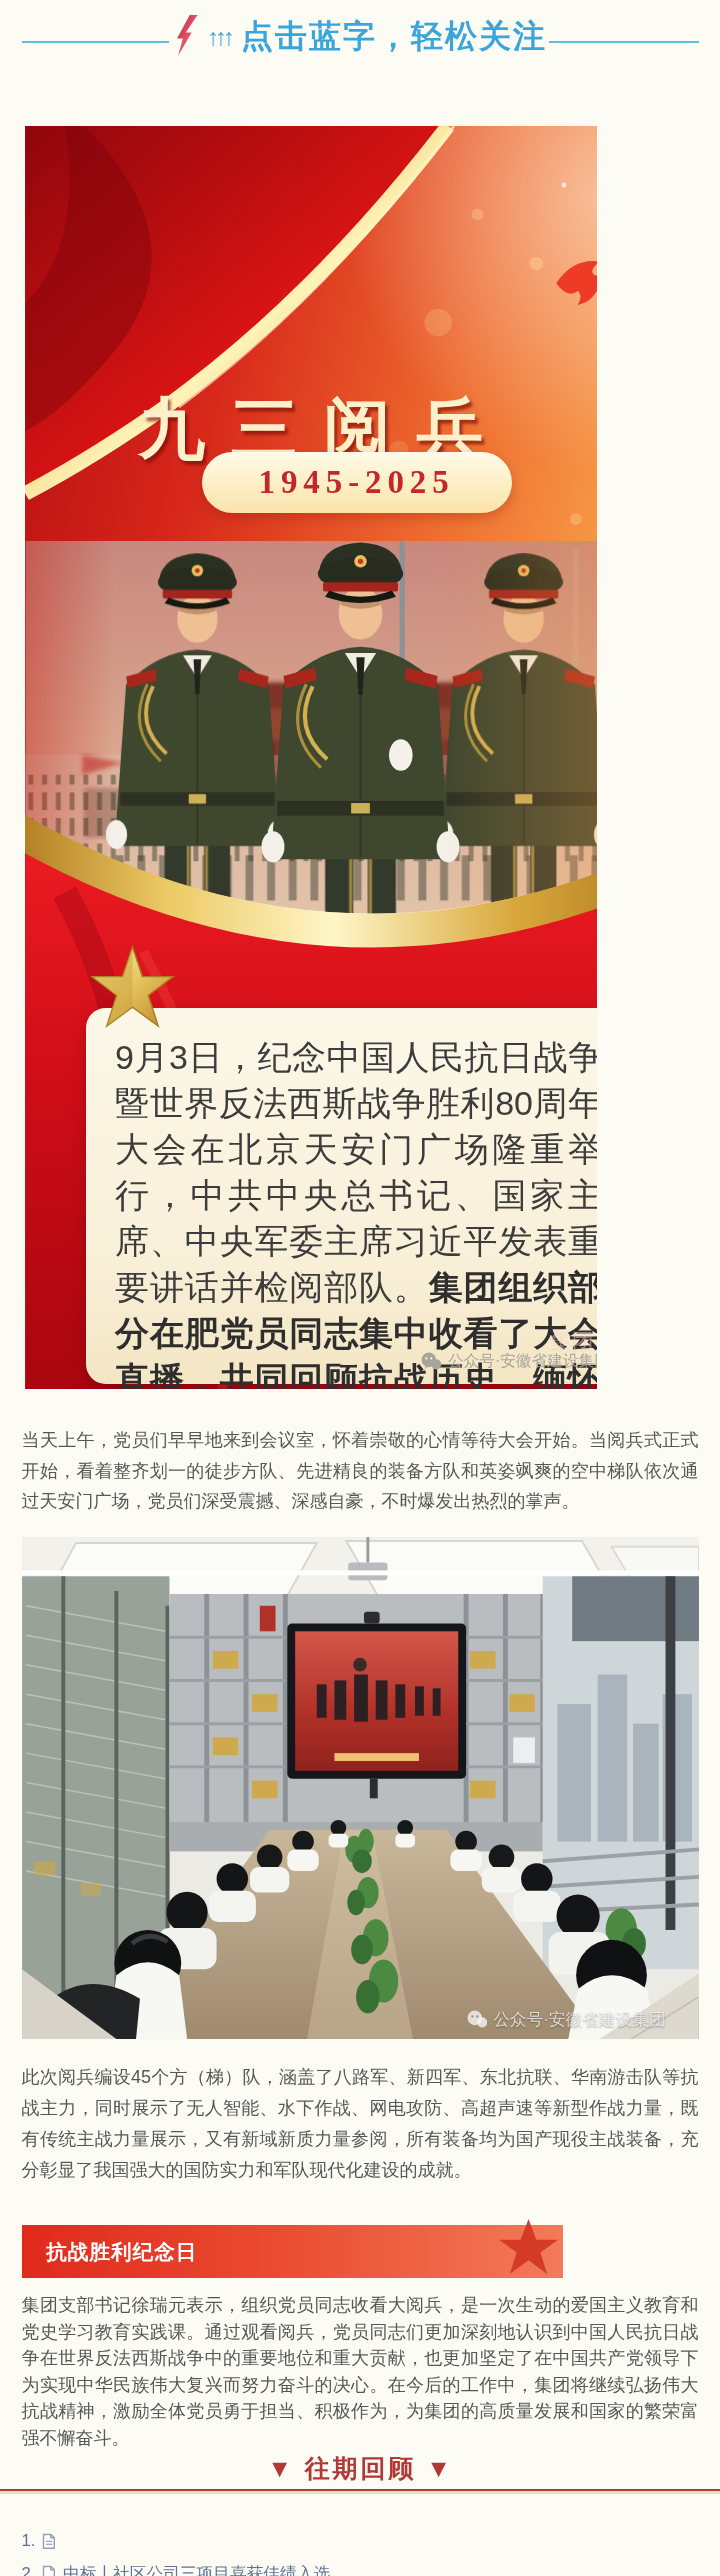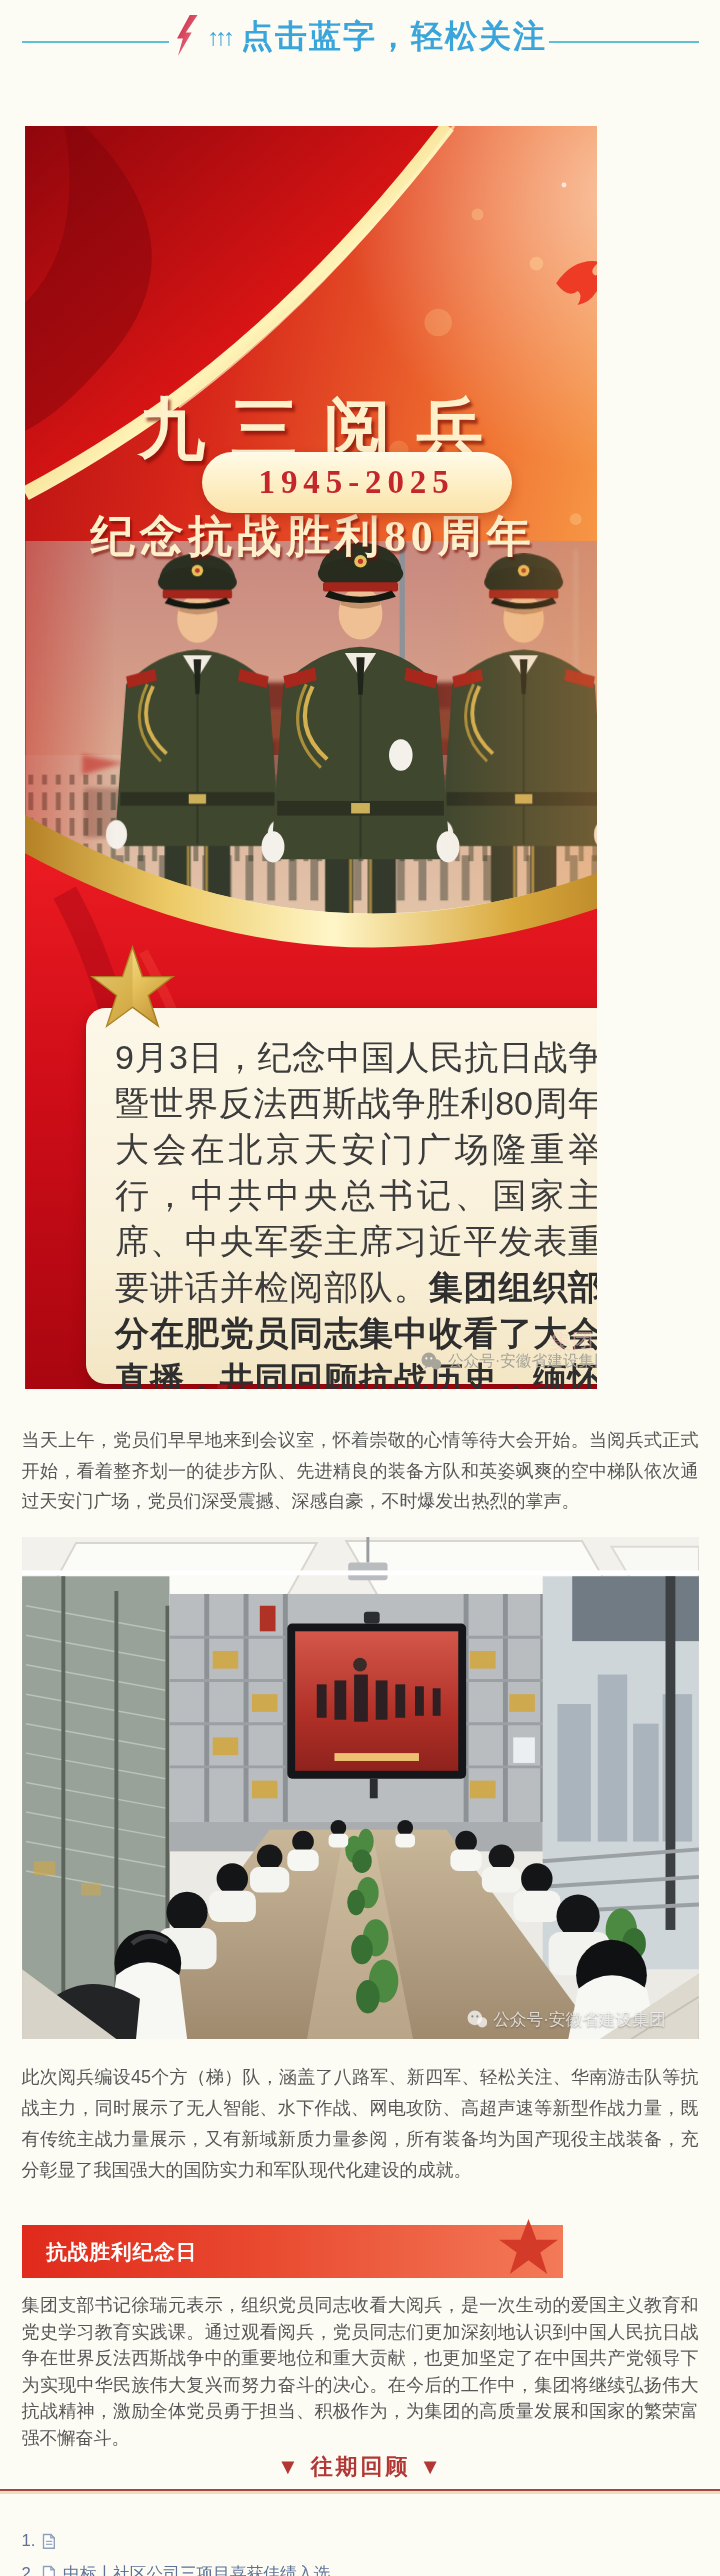--- a/index.html
+++ b/index.html
@@ -50,21 +50,21 @@
 
   
   .sec-banner{position:absolute;left:21.6px;top:2225px;width:541px;height:53px;
       background:linear-gradient(90deg,#e02a1c 0%,#e94a30 45%,#f37a58 100%);}
   .sec-label{position:absolute;left:24.6px;top:0;line-height:53px;color:#ffffff;
       font-weight:bold;font-size:20.6px;letter-spacing:1px;}
   .sec-star{position:absolute;right:3.9px;top:-7.9px;width:61px;height:61px;}
 
   
   .review{position:absolute;left:0;width:721px;top:2452px;text-align:center;color:#b23735;
-      font-size:22px;font-weight:bold;letter-spacing:2.9px;}
+      font-size:25px;font-weight:bold;letter-spacing:2.9px;}
   .div-red{position:absolute;left:0;top:2489px;width:721px;height:2px;background:#a8443e;}
   .div-tan{position:absolute;left:0;top:2491px;width:721px;height:2.9px;background:#ecdfc0;}
 
   
   .link-row{position:absolute;left:21.6px;display:flex;align-items:center;gap:6.9px;
       font-size:16.7px;color:#5d7296;}
   .link-row .num{color:#5d7296;}
   .lr1{top:2531px;}
   .lr2{top:2562px;}
 </style>
@@ -248,21 +248,20 @@
       <path d="M436,0 Q306,174 156,286" stroke="#fff3c0" stroke-width="3" fill="none" opacity=".7"></path>
 
       <g fill="#ed3b26">
         <path d="M540,160 q18,-26 44,-22 q-12,10 -4,14 q16,-6 30,4 q-22,2 -30,14 q-6,10 -18,12 q6,-10 0,-14 q-10,8 -22,-8 Z"></path>
         <path d="M608,196 q12,-18 30,-15 q-8,7 -3,10 q11,-4 21,3 q-15,1 -21,10 q-4,7 -12,8 q4,-7 0,-10 q-7,6 -15,-6 Z" opacity=".95"></path>
         <path d="M646,238 q8,-12 20,-10 q-5,5 -2,7 q8,-3 14,2 q-10,1 -14,7 q-3,5 -8,5 q3,-5 0,-7 q-5,4 -10,-4 Z" opacity=".9"></path>
       </g>
     </svg>
 
     <div class="poster-title">九三阅兵</div>
-    <div class="poster-sub">纪念抗战胜利80周年</div>
     <div class="pill">1945-2025</div>
 
     <div class="card">
       <div class="card-text"><span>9月3日，纪念中国人民抗日战争暨世界反法西斯战争胜利80周年大会在北京天安门广场隆重举行，中共中央总书记、国家主席、中央军委主席习近平发表重要讲话并检阅部队。</span><span class="card-bold">集团组织部分在肥党员同志集中收看了大会直播，共同回顾抗战历史，缅怀先烈功绩，汲取奋进力量。</span></div>
       <div class="card-wm">
         <svg width="20.6" height="18.7" viewBox="0 0 21 19">
           <circle cx="8" cy="8" r="7.5" fill="#a7a49a"></circle>
           <circle cx="15.5" cy="12.5" r="5.2" fill="#a7a49a"></circle>
           <circle cx="5.5" cy="6.5" r="1.1" fill="#fcf7e8"></circle>
             <circle cx="10.5" cy="6.5" r="1.1" fill="#fcf7e8"></circle>
@@ -455,21 +454,21 @@
       <svg width="20.6" height="18.7" viewBox="0 0 21 19">
         <circle cx="8" cy="8" r="7.5" fill="#fafafa" opacity=".75"></circle>
         <circle cx="15.5" cy="12.5" r="5.2" fill="#fafafa" opacity=".75"></circle>
         <circle cx="5.5" cy="6.5" r="1.1" fill="#888"></circle>
           <circle cx="10.5" cy="6.5" r="1.1" fill="#888"></circle>
       </svg>
       <span>公众号·安徽省建设集团</span>
     </div>
   </div>
 
-  <div class="para p2">此次阅兵编设45个方（梯）队，涵盖了八路军、新四军、轻松关注、华南游击队等抗战主力，同时展示了无人智能、水下作战、网电攻防、高超声速等新型作战力量，既有传统主战力量展示，又有新域新质力量参阅，所有装备均为国产现役主战装备，充分彰显了我国强大的国防实力和军队现代化建设的成就。</div>
+  <div class="para p2">此次阅兵编设45个方（梯）队，涵盖了八路军、新四军、东北抗联、华南游击队等抗战主力，同时展示了无人智能、水下作战、网电攻防、高超声速等新型作战力量，既有传统主战力量展示，又有新域新质力量参阅，所有装备均为国产现役主战装备，充分彰显了我国强大的国防实力和军队现代化建设的成就。</div>
 
   <div class="sec-banner">
     <div class="sec-label">抗战胜利纪念日</div>
     <svg class="sec-star" viewBox="0 0 62 62">
       <polygon points="31,2 39,23 61,23 43,36 50,58 31,44 12,58 19,36 1,23 23,23" fill="#d23726" opacity=".95"></polygon>
     </svg>
   </div>
 
   <div class="para p3">集团支部书记徐瑞元表示，组织党员同志收看大阅兵，是一次生动的爱国主义教育和党史学习教育实践课。通过观看阅兵，党员同志们更加深刻地认识到中国人民抗日战争在世界反法西斯战争中的重要地位和重大贡献，也更加坚定了在中国共产党领导下为实现中华民族伟大复兴而努力奋斗的决心。在今后的工作中，集团将继续弘扬伟大抗战精神，激励全体党员勇于担当、积极作为，为集团的高质量发展和国家的繁荣富强不懈奋斗。</div>
 

